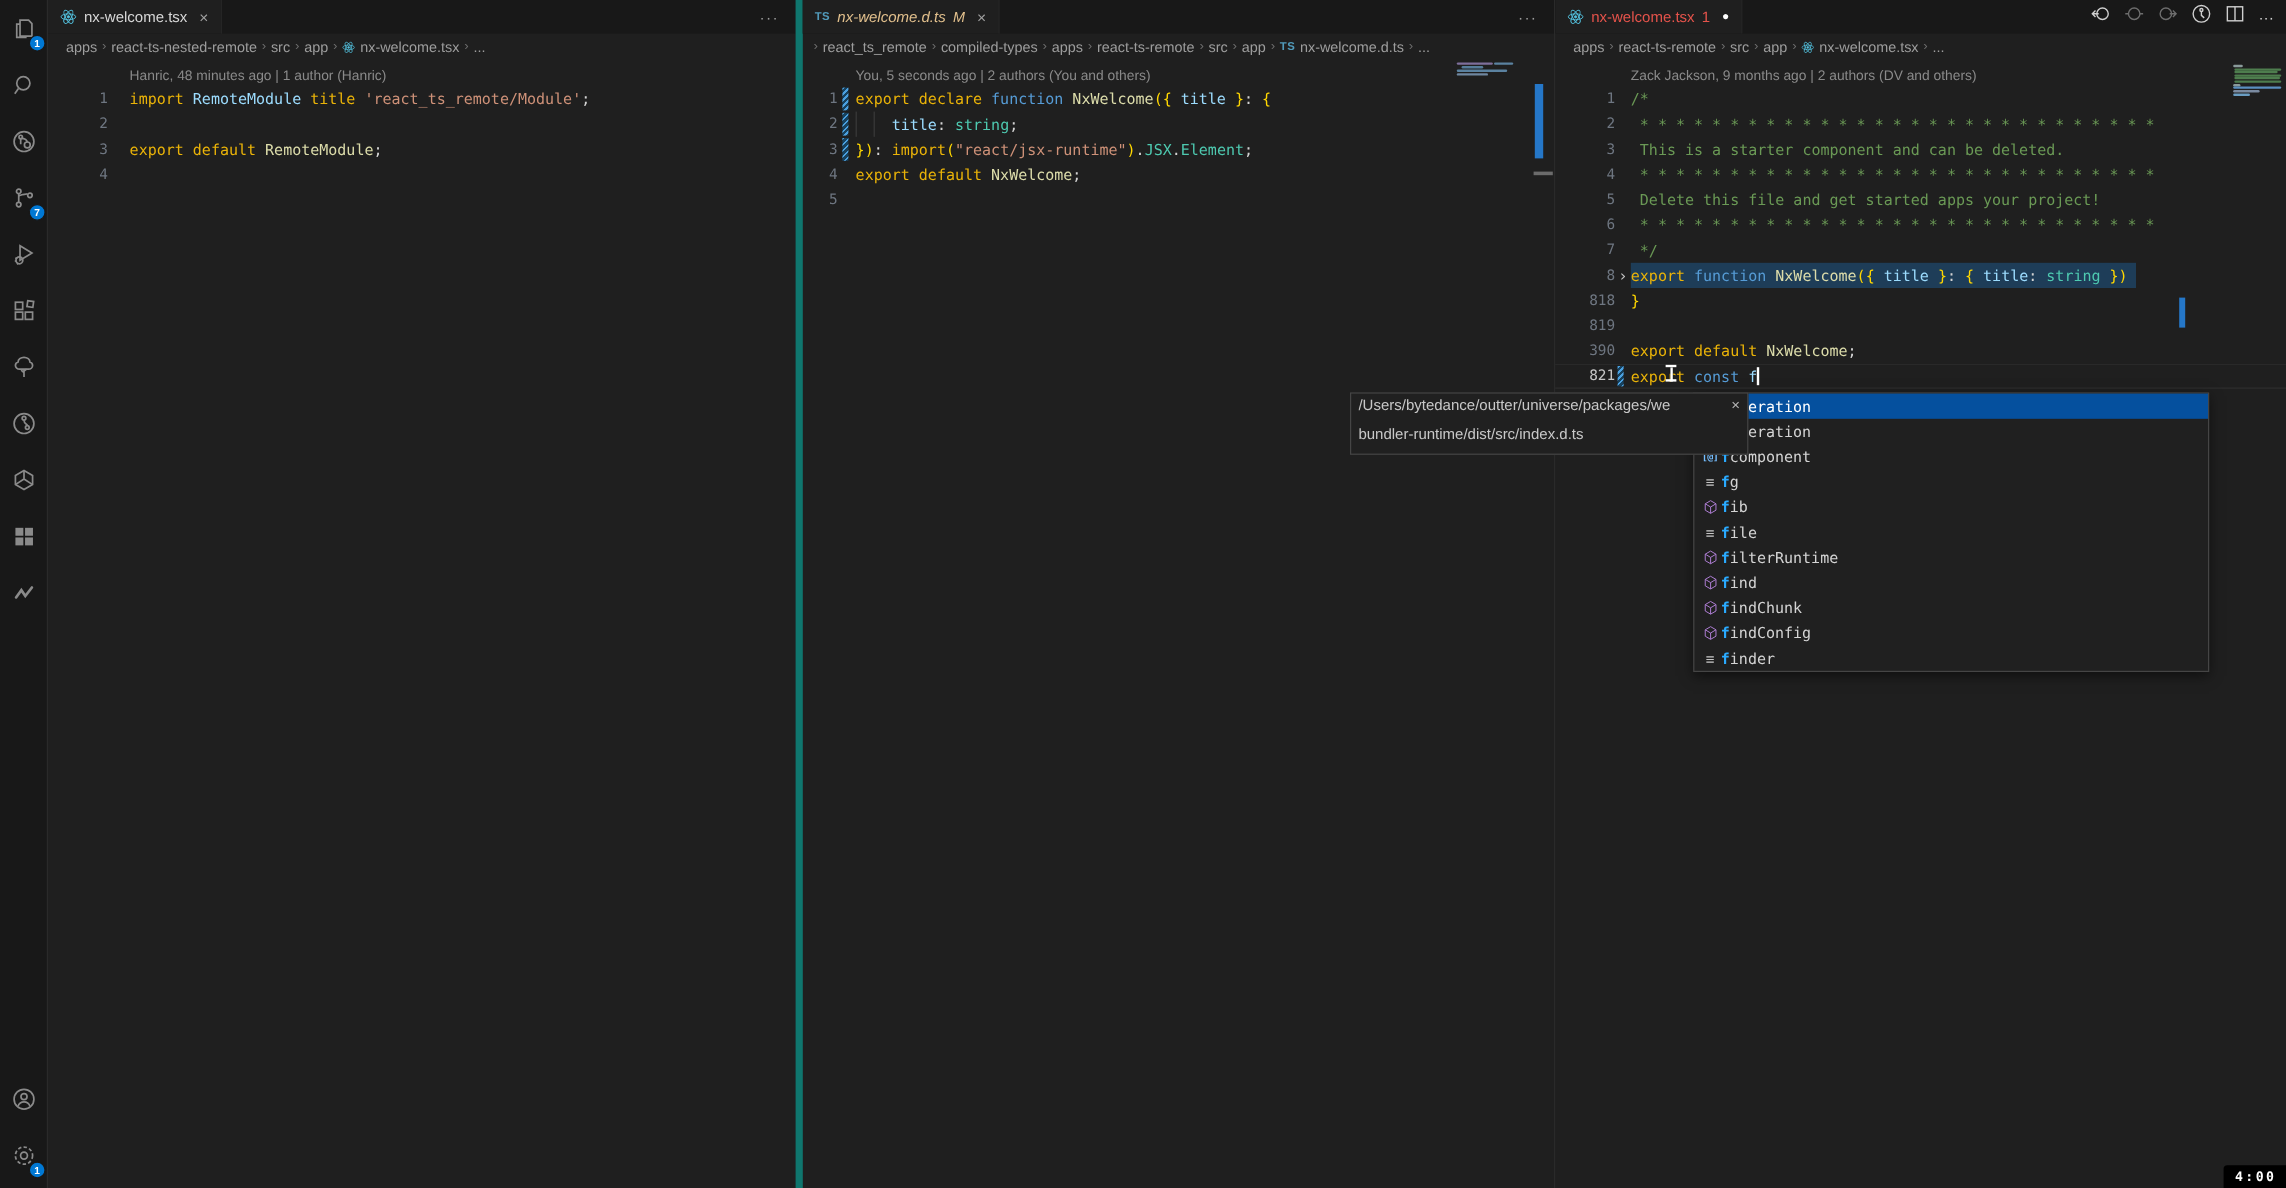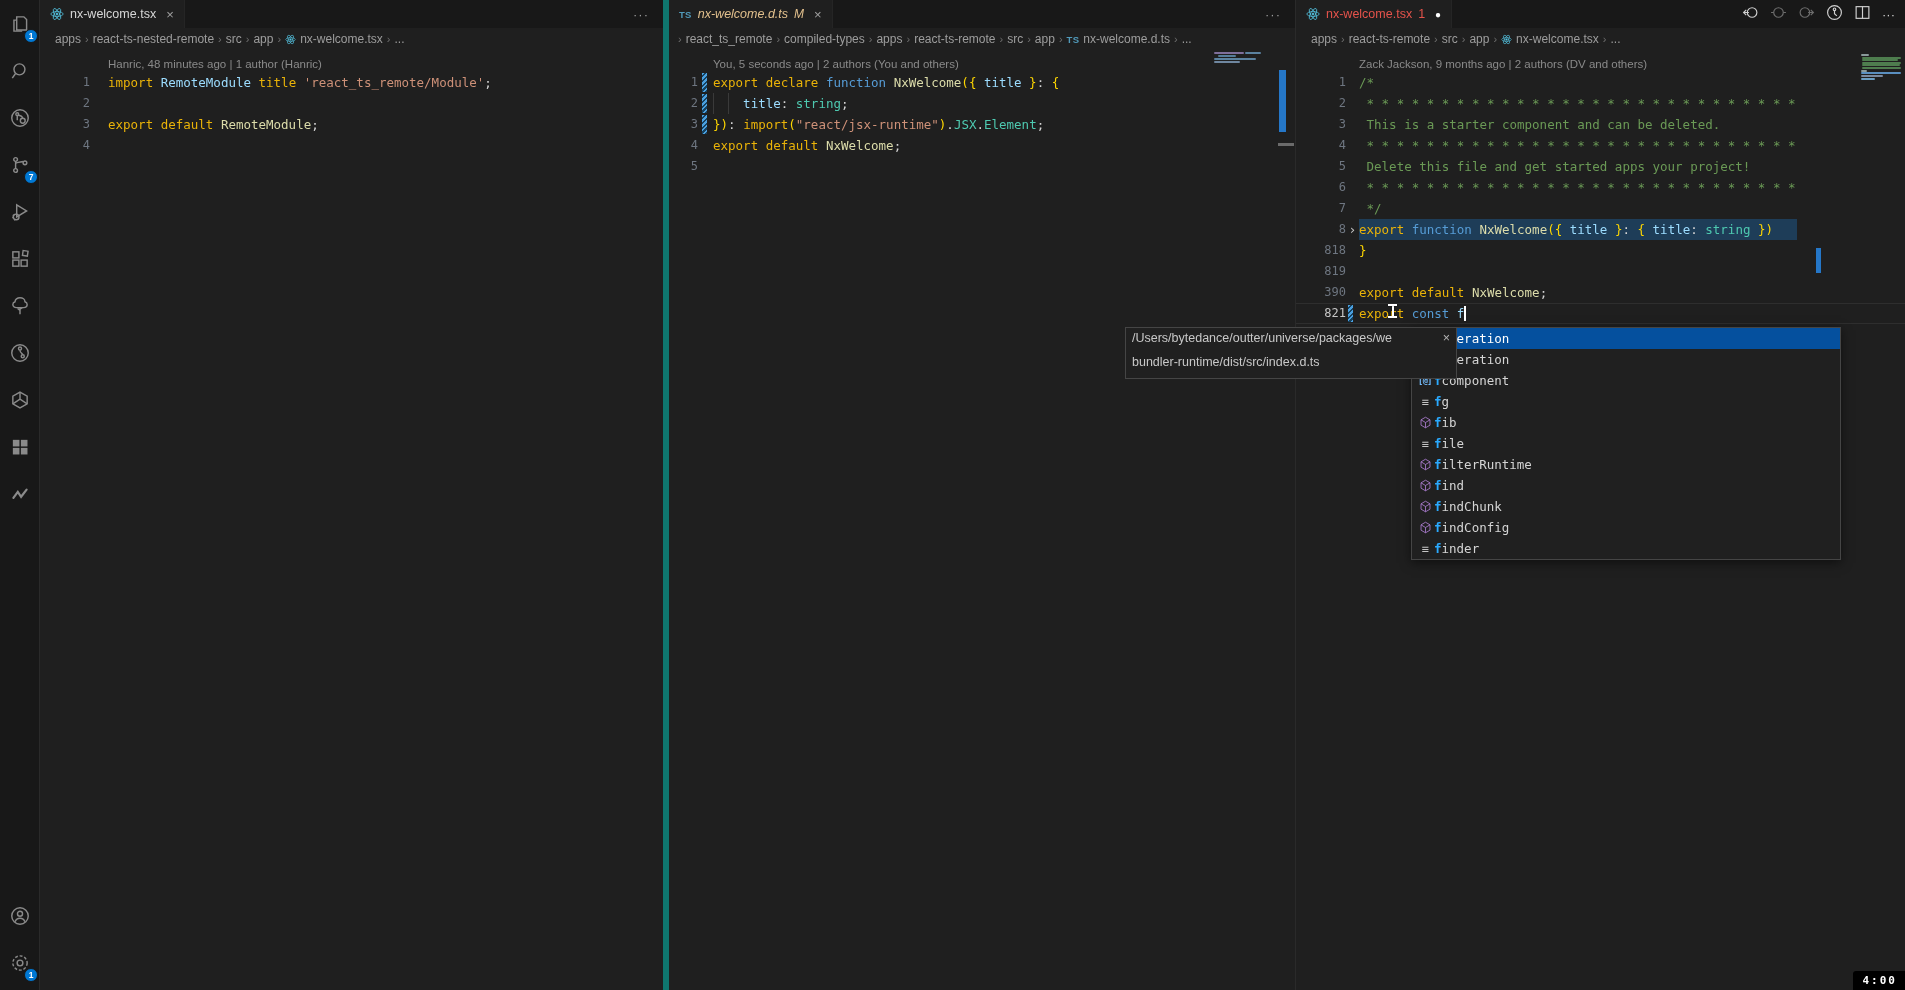--- a/index.html
+++ b/index.html
@@ -58,21 +58,21 @@
   #pane-mid .num{width:29px}
   #pane-mid .gdec{flex:none;width:5px;margin:1px 0 1px 4px}
   #pane-mid .txt{margin-left:6px}
   #pane-right .num{width:50px}
   .fold{flex:none;width:13px;text-align:center;color:#c5c5c5;cursor:pointer}
   .line[data-fold="true"] .fold::before{content:"›";font-size:13px}
   .txt{white-space:pre}
   .line[data-mod="true"] .gdec{background:repeating-linear-gradient(135deg,#4aa0e0 0 1.5px,#17425f 1.5px 3.5px)}
   .rline[data-mod="true"]::before{content:"";position:absolute;left:52px;top:2px;bottom:2px;width:5px;
     background:repeating-linear-gradient(135deg,#4aa0e0 0 1.5px,#17425f 1.5px 3.5px)}
-  .line[data-hl="true"] .txt{background:#1e3d58;padding-right:24px}
+  .line[data-hl="true"] .txt{background:#1e3d58;padding-right:7px}
   .rline[data-cur="true"]{box-shadow:inset 0 1px 0 #2e2e2e,inset 0 -1px 0 #2e2e2e}
   .rline[data-cur="true"] .num{color:#c6c6c6}
   .caret{display:none;flex:none;width:2px;background:#ffffff;margin:3px 0}
   .rline[data-cur="true"] .caret{display:block}
   .iguide{position:absolute;width:1px;height:21px;top:93px;background:#3a3a3a}
 
   
   .tk.kw{color:#eab308}.tk.st{color:#569cd6}.tk.fn{color:#dcdcaa}.tk.var{color:#9cdcfe}
   .tk.str{color:#ce9178}.tk.ty{color:#4ec9b0}.tk.cm{color:#6a9955}.tk.pn{color:#d4d4d4}.tk.br{color:#ffd700}
 

